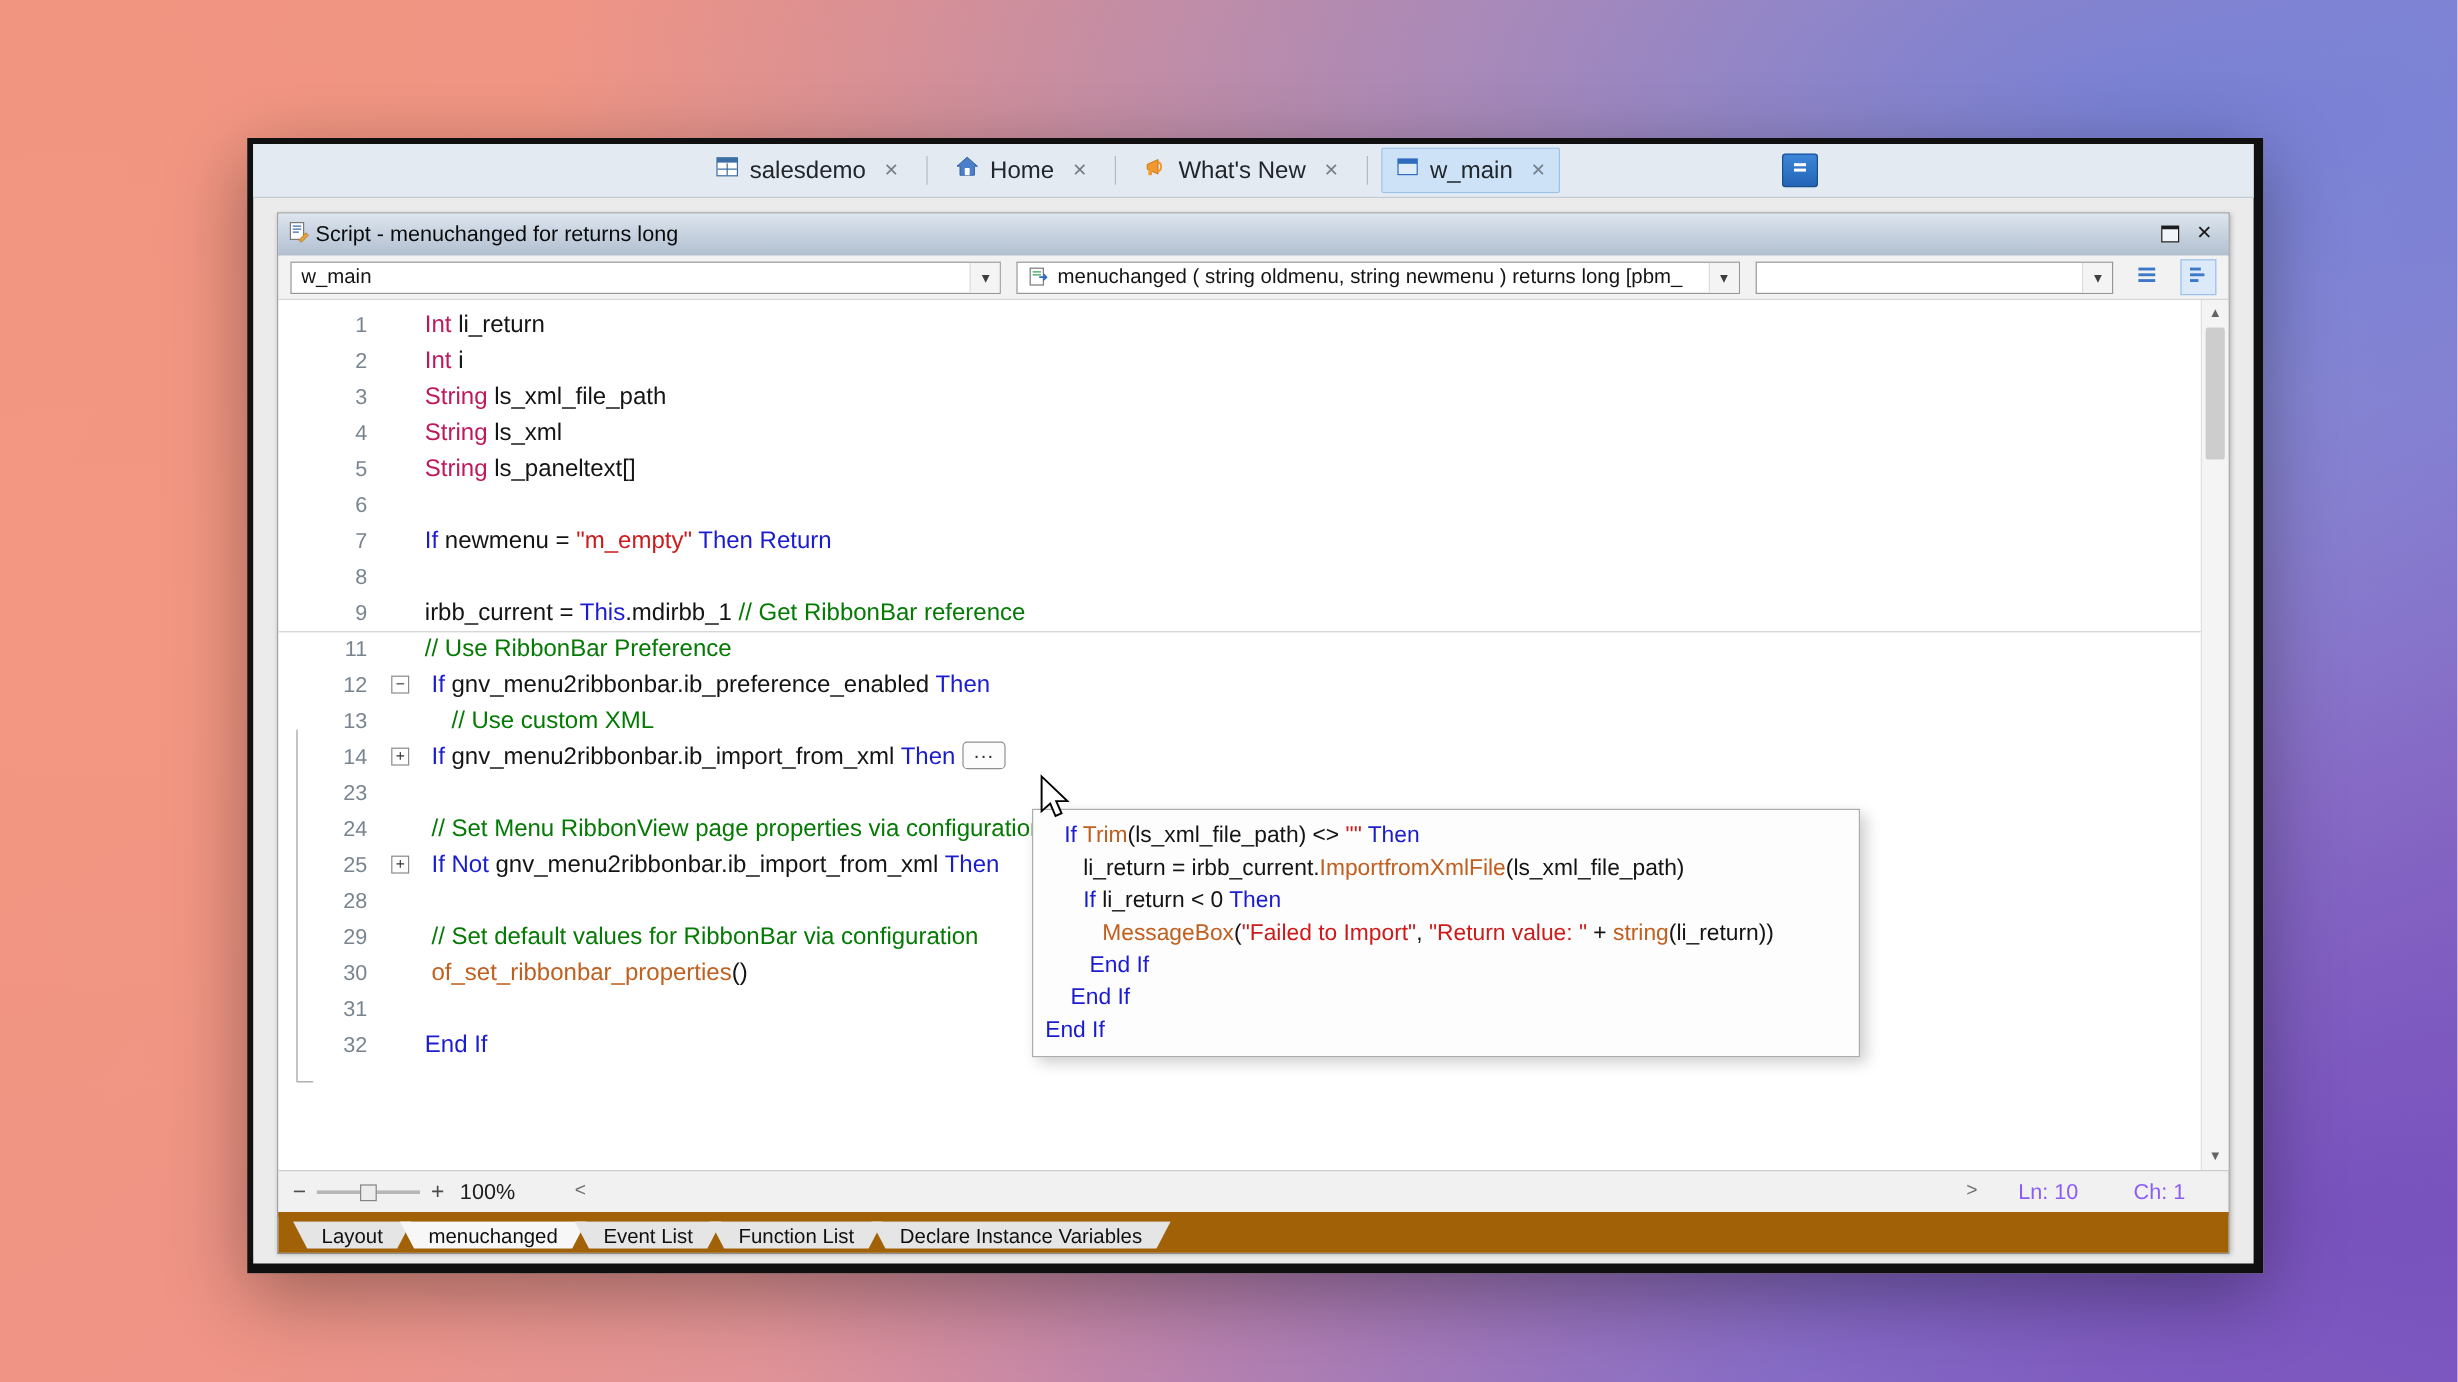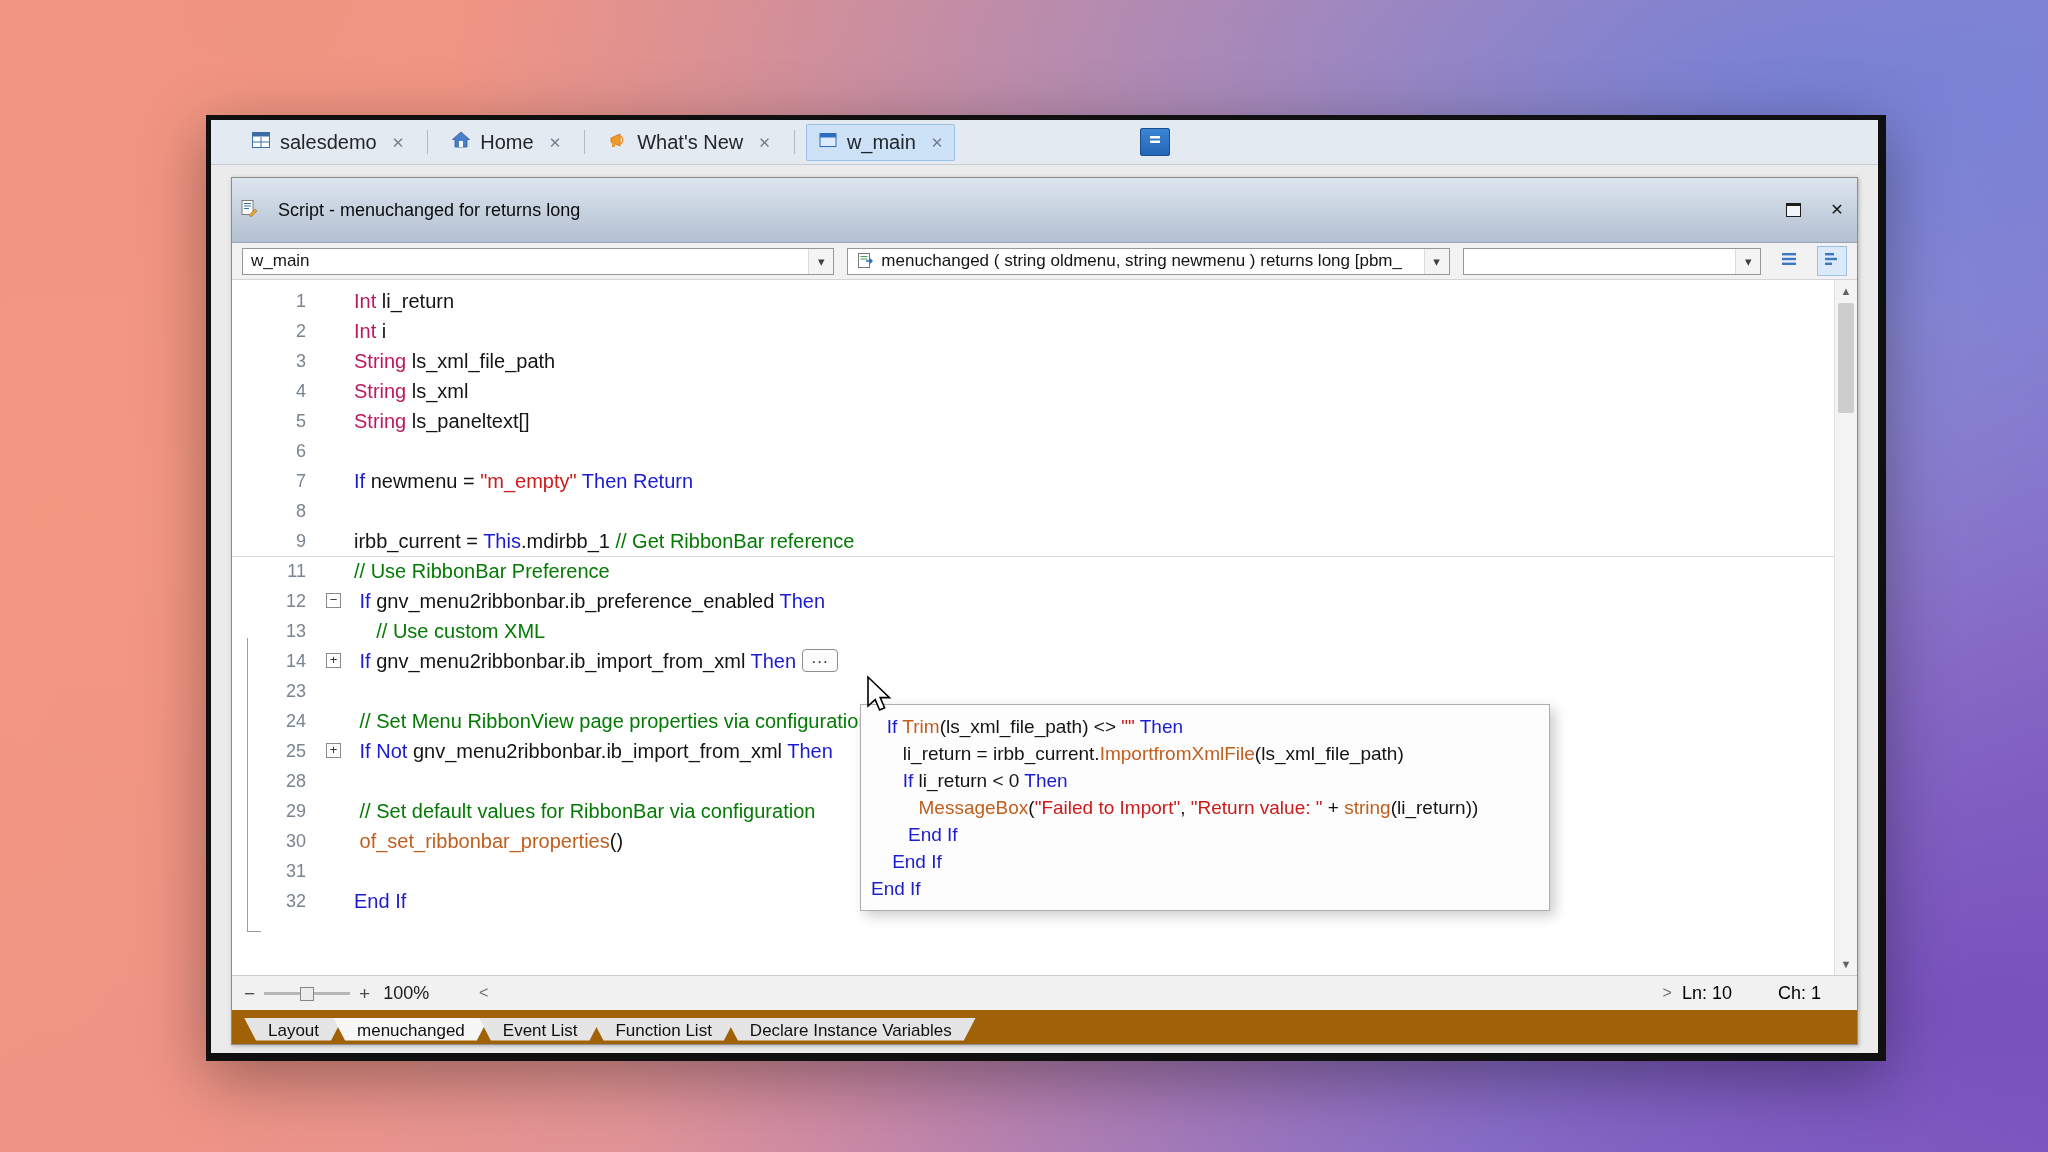--- a/index.html
+++ b/index.html
@@ -9,34 +9,34 @@
       radial-gradient(120% 90% at 88% 8%, rgba(112,126,214,.85), rgba(112,126,214,0) 55%),
       radial-gradient(110% 100% at 96% 88%, rgba(118,78,188,.9), rgba(118,78,188,0) 60%),
       radial-gradient(130% 120% at 4% 45%, rgba(244,152,130,.9), rgba(244,152,130,0) 70%),
       linear-gradient(115deg,#f0937f 0%,#ec9289 28%,#d392a8 52%,#9a8ed2 78%,#8a6cc4 100%);}
   .app-window{position:absolute;left:206px;top:115px;width:1680px;height:946px;
     box-sizing:border-box;border:solid #101010;border-width:5px 8px 8px 5px;
     background:#ebebeb;display:flex;flex-direction:column;
     box-shadow:0 18px 60px rgba(0,0,0,.35);}
   
   .app-tabbar{height:44px;flex:0 0 auto;background:#e4eaf1;border-bottom:1px solid #c6ccd4;
-    display:flex;align-items:center;padding:0 18px 0 28px;}
+    display:flex;align-items:center;padding:0 18px 0 28px;justify-content:center;}
   .app-tab{display:flex;align-items:center;gap:9px;padding:6px 12px;font-size:20px;color:#21262c;border-radius:2px;}
   .app-tab.active{background:#cde2f7;box-shadow:inset 0 0 0 1px #9cc2e8;}
   .tab-label{white-space:nowrap;}
   .tab-close{font-size:15px;color:#76808a;margin-left:6px;line-height:1;}
   .tab-sep{width:1px;height:24px;background:#b3bac2;margin:0 11px;flex:0 0 auto;}
   .panel-btn{margin-left:185px;width:30px;height:28px;border-radius:3px;
     background:linear-gradient(#3c86d9,#2364b4);display:flex;align-items:center;justify-content:center;
     box-shadow:inset 0 0 0 1px #1b4e8d;}
   
   .mdi{flex:1;display:flex;padding:12px 20px 8px;min-height:0;}
   .script-window{flex:1;display:flex;flex-direction:column;min-width:0;
     border:1px solid #8d8d8d;background:#fff;box-shadow:1px 1px 4px rgba(0,0,0,.25);}
-  .titlebar{height:32px;flex:0 0 auto;display:flex;align-items:center;gap:20px;padding:16px 8px;
+  .titlebar{height:32px;flex:0 0 auto;display:flex;align-items:center;gap:5px;padding:1px 8px;
     background:linear-gradient(#dde5ee,#b2c0d1);border-bottom:1px solid #97a5b5;}
   .title-text{flex:1;font-size:18px;color:#0b0b0b;white-space:nowrap;overflow:hidden;}
   .win-btn{width:24px;height:22px;display:flex;align-items:center;justify-content:center;color:#171717;}
   .max-glyph{width:13px;height:10px;border:1px solid #1c1c1c;border-top-width:3px;display:inline-block;background:#f2f5f9;}
   .close-glyph{font-size:16px;line-height:1;}
   
   .toolbar{height:36px;flex:0 0 auto;background:#f2f2f2;border-bottom:1px solid #d4d4d4;
     display:flex;align-items:center;padding:0 10px;gap:13px;}
   .dd{height:27px;box-sizing:border-box;background:#fff;border:1px solid #979797;
     display:flex;align-items:center;font-size:17px;color:#141414;padding-left:8px;overflow:hidden;}
@@ -86,21 +86,21 @@
   
   .statusbar{height:34px;flex:0 0 auto;background:#f1f1f1;border-top:1px solid #cbcbcb;
     display:flex;align-items:center;padding:0 12px;font-size:18px;color:#222;gap:10px;}
   .zoom{display:flex;align-items:center;gap:9px;width:225px;flex:0 0 auto;}
   .zoom-minus,.zoom-plus{color:#4c4c4c;font-size:19px;line-height:1;}
   .zoom-track{position:relative;width:86px;height:3px;background:#b7b7b7;}
   .zoom-thumb{position:absolute;left:36px;top:-5px;width:12px;height:12px;background:#ececec;border:1px solid #858585;}
   .zoom-label{margin-left:4px;color:#1c1c1c;}
   .h-arrow{color:#6f6f6f;font-size:16px;flex:0 0 auto;}
   .h-track{flex:1;height:12px;}
-  .lncol{display:flex;gap:46px;margin:0 24px 0 0;flex:0 0 auto;color:#000000;}
+  .lncol{display:flex;gap:46px;margin:0 24px 0 24px;flex:0 0 auto;color:#8b5cf6;}
   
   .bottom-tabs{height:30px;flex:0 0 auto;background:#a16207;border-top:4px solid #a16207;
     display:flex;align-items:center;padding-left:12px;}
   .btab{position:relative;margin-left:-10px;padding:3px 24px 0;font-size:17px;color:#101010;background:#e5e5e5;
     clip-path:polygon(0 0,100% 0,calc(100% - 12px) 100%,12px 100%);
     filter:drop-shadow(1px 1px 0 #8f8f8f);white-space:nowrap;}
   .btab:first-child{margin-left:0;}
   .btab.active{background:#f7f7f7;}
 </style>
 </head>

